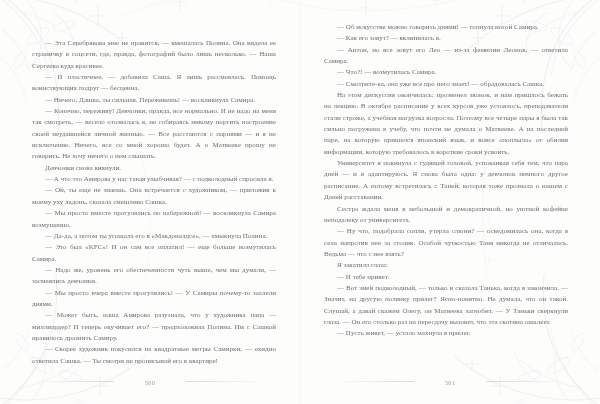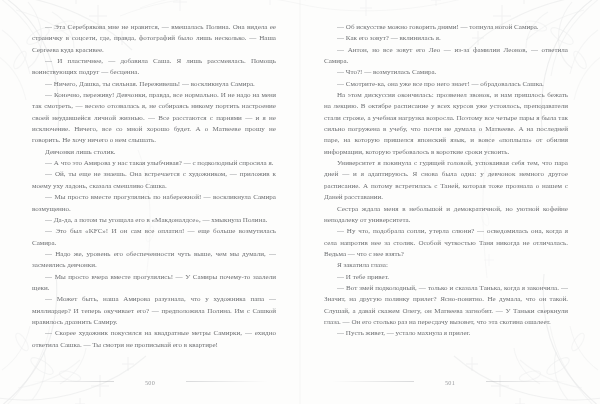--- a/index.html
+++ b/index.html
@@ -39,21 +39,21 @@
     position: absolute;
     inset: 0;
     display: flex;
   }
   .page {
     position: relative;
     width: 300px;
     height: 404px;
     box-sizing: border-box;
   }
-  .page-left  { padding: 22px 24px 0 32px; }
+  .page-left  { padding: 38px 24px 0 32px; }
   .page-right { padding: 22px 32px 0 24px; }
 
   .body-text {
     font-size: 7.05px;
     line-height: 11.35px;
     color: #6d6f72;
     text-align: justify;
     -webkit-hyphens: auto;
     hyphens: auto;
   }
@@ -209,28 +209,28 @@
   <div class="gutter"></div>
 
   <div class="pages">
 
     <div class="page page-left">
       <div class="body-text">
         <p>— Эта Серебрякова мне не нравится, — вмешалась Полина. Она видела ее страничку в соцсети, где, правда, фотографий было лишь несколько. — Наша Сергеева куда красивее.</p>
         <p>— И пластичнее, — добавила Саша. Я лишь рассмеялась. Помощь воинствующих подруг — бесценна.</p>
         <p>— Ничего, Дашка, ты сильная. Переживешь! — воскликнула Самира.</p>
         <p>— Конечно, переживу! Девчонки, правда, все нормально. И не надо на меня так смотреть, — весело отозвалась я, не собираясь никому портить настроение своей неудавшейся личной жизнью. — Все расстаются с парнями — и я не исключение. Ничего, все со мной хорошо будет. А о Матвееве прошу не говорить. Не хочу ничего о нем слышать.</p>
-        <p>Девчонки лишь столик.</p>
+        <p>Девчонки снова кивнули.</p>
         <p>— А что это Амирова у нас такая улыбчивая? — с подколодный спросила я.</p>
         <p>— Ой, ты еще не знаешь. Она встречается с художником, — приложив к моему уху ладонь, сказала смешливо Сашка.</p>
         <p>— Мы просто вместе прогулялись по набережной! — воскликнула Самира возмущенно.</p>
         <p>— Да-да, а потом ты угощала его в «Макдоналдсе», — хмыкнула Полина.</p>
         <p>— Это был «KFC»! И он сам все оплатил! — еще больше возмутилась Самира.</p>
         <p>— Надо же, уровень его обеспеченности чуть выше, чем мы думали, — засмеялись девчонки.</p>
-        <p>— Мы просто вчера вместе прогулялись! — У Самиры почему-то заалели щеки.</p>
+        <p>— Мы просто вчера вместе прогулялись! — У Самиры почему-то заалели днями.</p>
         <p>— Может быть, наша Амирова разузнала, что у художника папа — миллиардер? И теперь окучивает его? — предположила Полина. Им с Сашкой нравилось дразнить Самиру.</p>
         <p>— Скорее художник покусился на квадратные метры Самирки, — ехидно ответила Сашка. — Ты смотри не прописывай его в квартире!</p>
       </div>
       <div class="folio-wrap">
         <div class="folio-rule left"></div>
         <div class="folio-rule right"></div>
       </div>
       <div class="page-number">500</div>
     </div>
 

